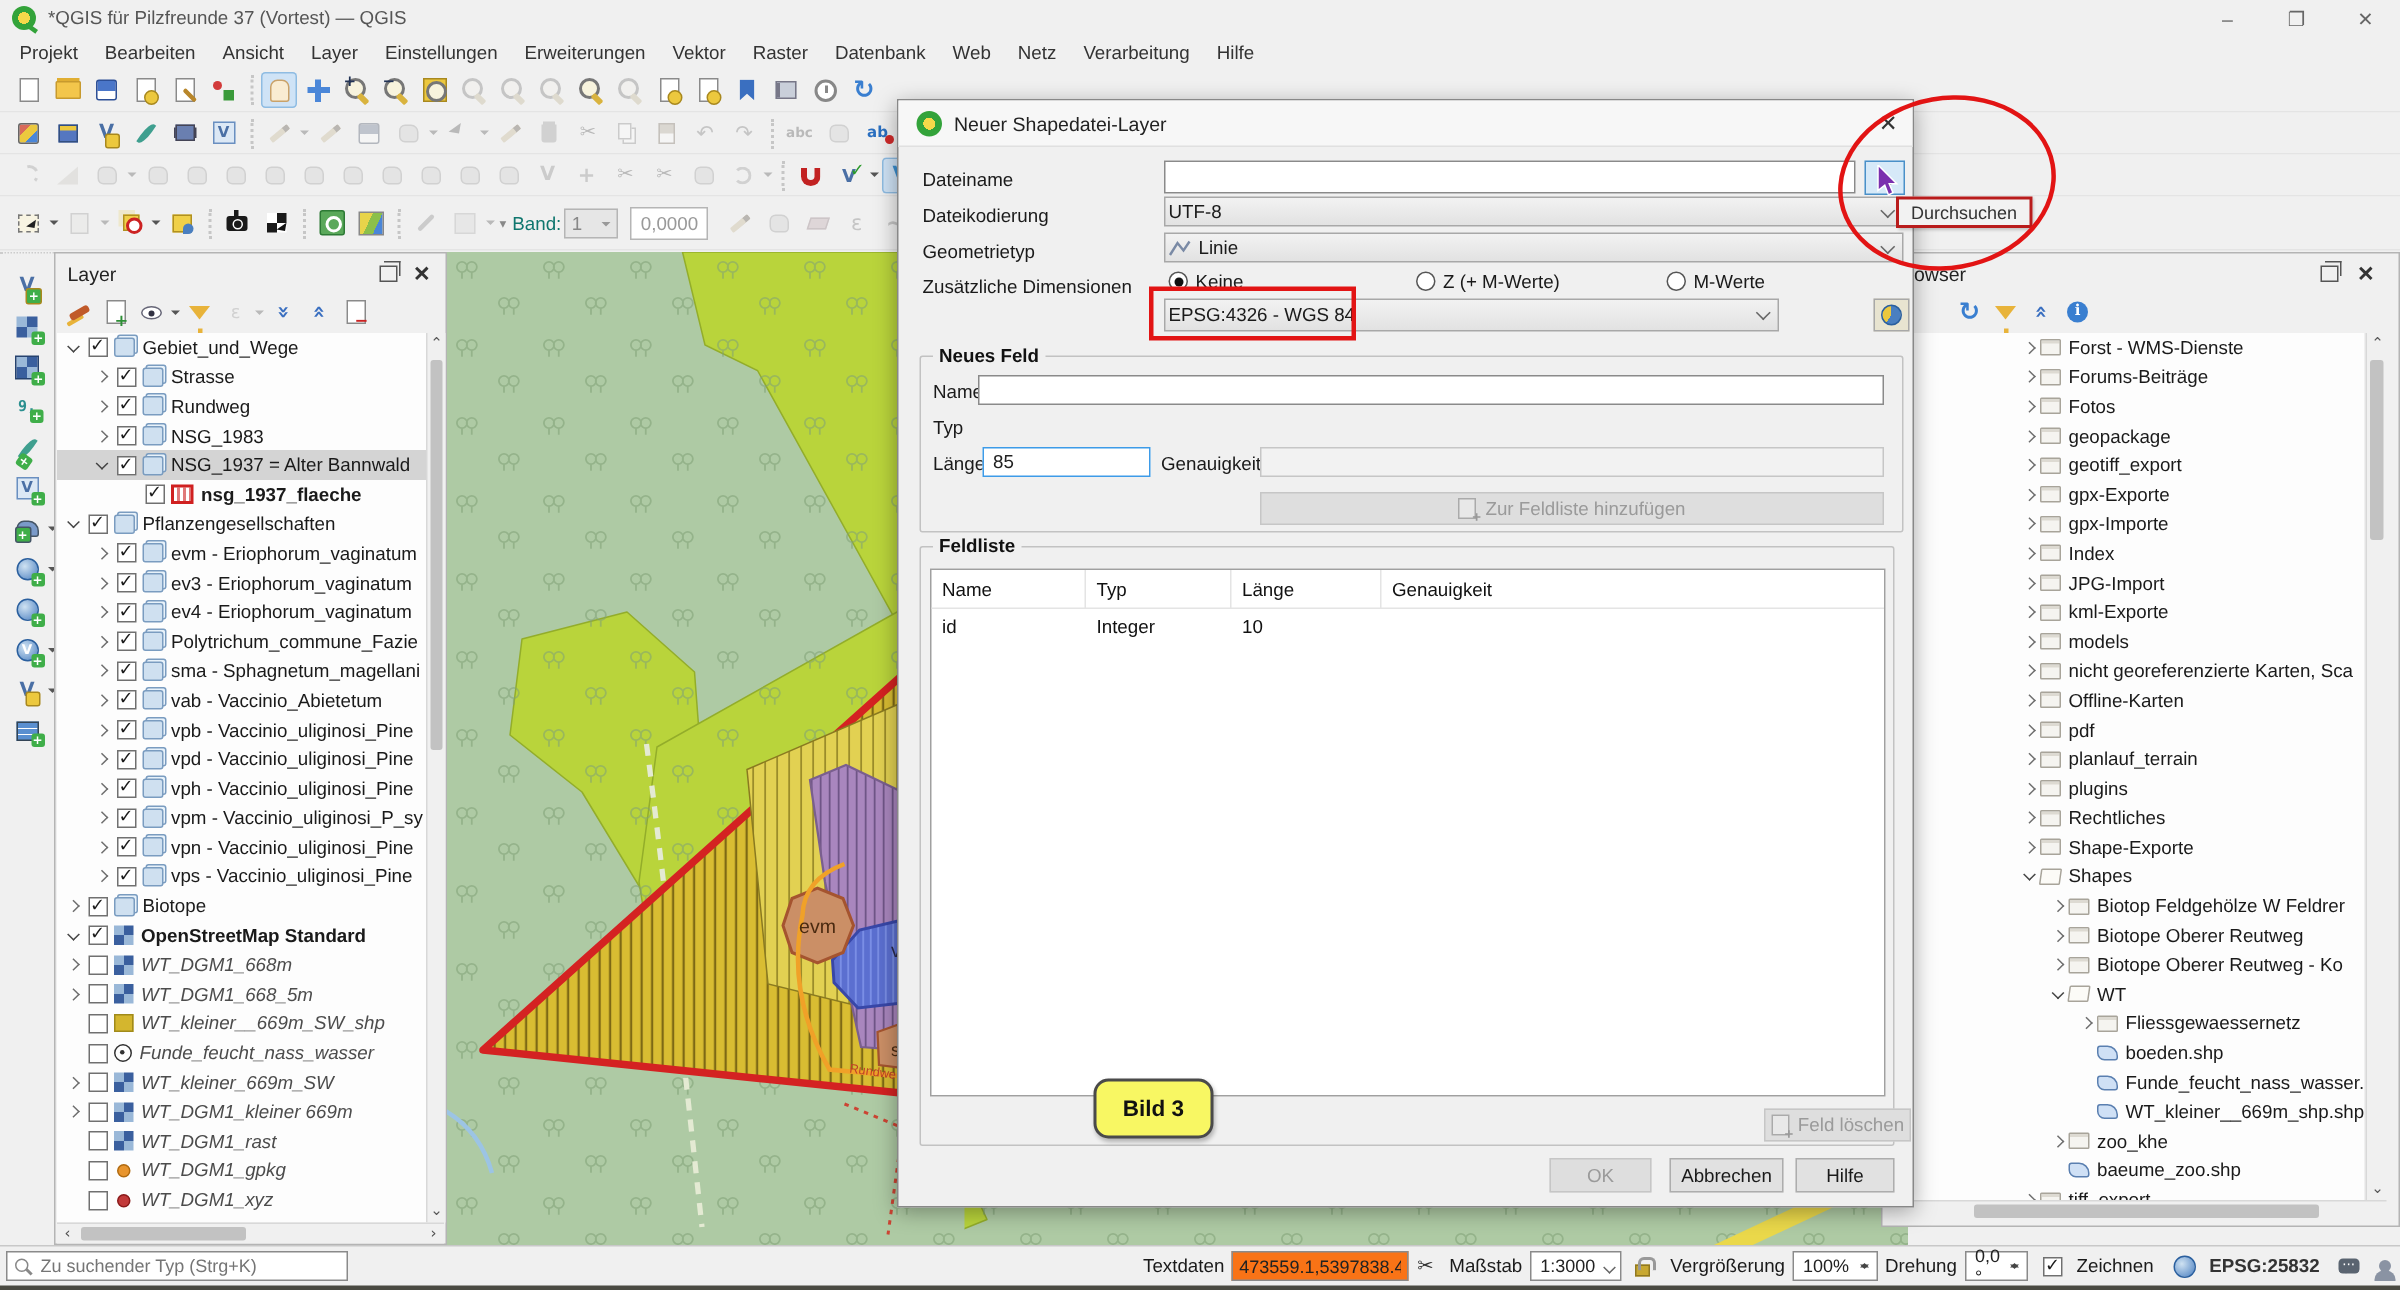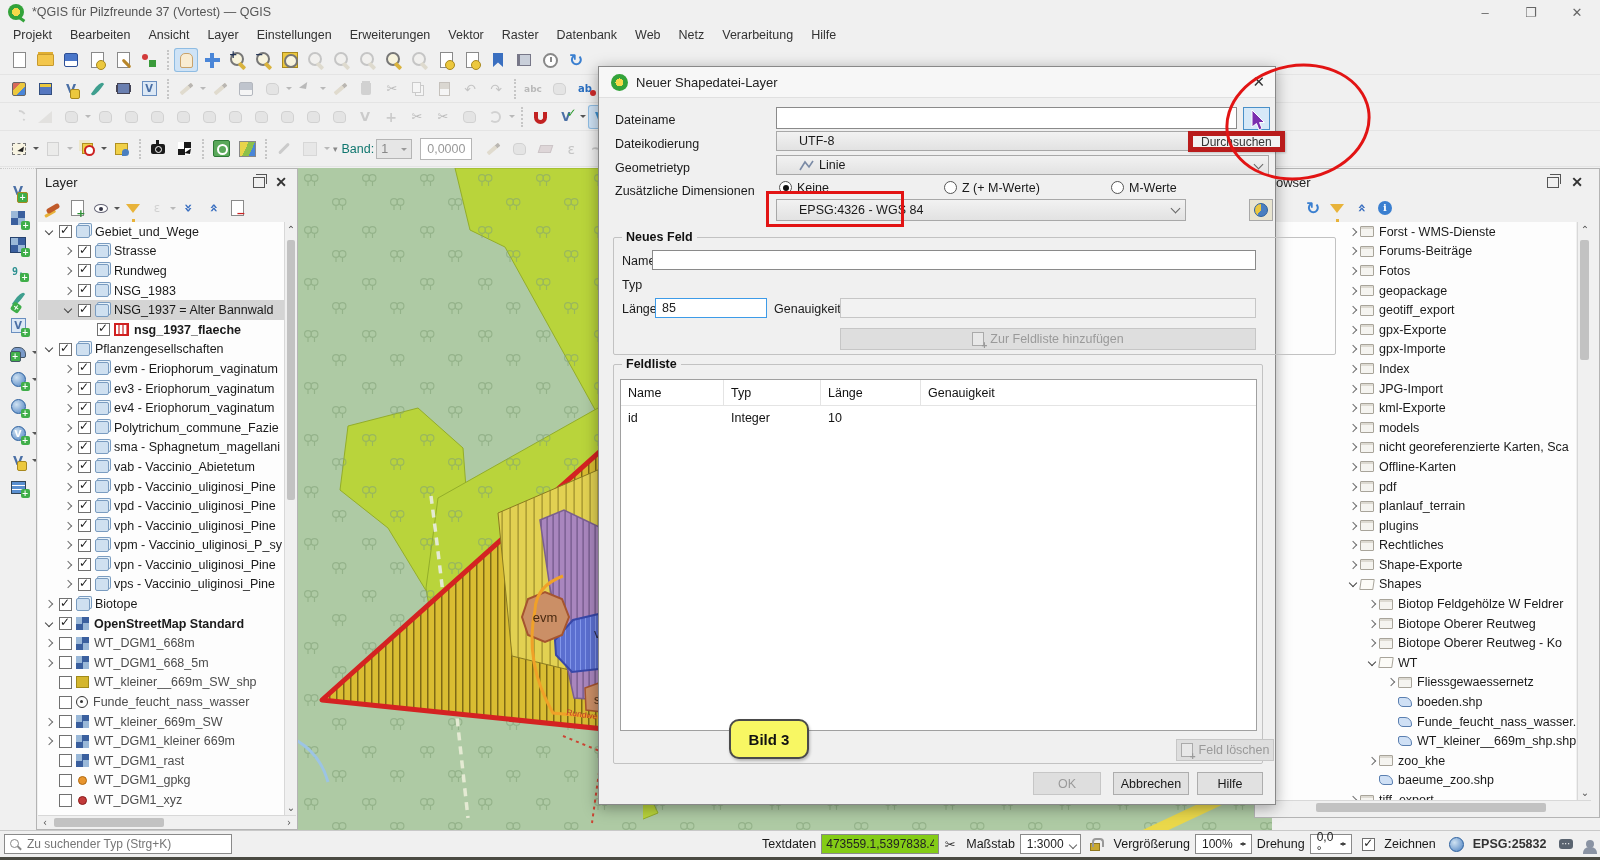--- a/index.html
+++ b/index.html
@@ -143,21 +143,21 @@
 .float-ic::before{content:"";position:absolute;left:2px;top:-4px;width:10px;height:9px;border:1.5px solid #555;border-bottom:none;border-left:none}
 .close-ic{font-size:14px;font-weight:bold;color:#333;line-height:1}
 .ptools{height:26px;display:flex;align-items:center;padding-left:4px}
 .ptools .tbi{width:22px;height:22px}
 
 .tree{overflow:hidden;background:#fdfdfd;position:relative}
 .trow{display:flex;align-items:center;height:19.6px;white-space:nowrap;overflow:hidden;padding-left:4px}
 .trow.ind1{padding-left:23px}.trow.ind2{padding-left:42px}
 .trow.sel{background:#d4d4d4}
 .trow.bold .tlabel{font-weight:bold}
-.trow.ital .tlabel{color:#4c4c4c}
+.trow.ital .tlabel{font-style:italic;color:#4c4c4c}
 .arrow{width:14px;height:14px;position:relative;flex:none}
 .arrow.col::before{content:"";position:absolute;left:4px;top:4px;width:5px;height:5px;border-right:1.6px solid #6e6e6e;border-bottom:1.6px solid #6e6e6e;transform:rotate(-45deg)}
 .arrow.exp::before{content:"";position:absolute;left:4px;top:3px;width:5px;height:5px;border-right:1.6px solid #444;border-bottom:1.6px solid #444;transform:rotate(45deg)}
 .chk{width:13px;height:13px;border:1px solid #707070;background:#fff;margin:0 4px 0 3px;flex:none;position:relative}
 .chk.on::before{content:"✓";position:absolute;left:0;top:-3px;font-size:12px;font-weight:bold;color:#1a1a1a;font-family:"DejaVu Sans",sans-serif}
 .lic{flex:none;margin-right:5px;position:relative}
 .lic.group{width:14px;height:13px;background:#cfe0f0;border:1px solid #7a9cc0;border-radius:2px;box-shadow:2px -2px 0 -1px #e8f2fa,2px -2px 0 0 #7a9cc0}
 .lic.raster{width:13px;height:13px;background:conic-gradient(#3a5f9e 25%,#9ab8d8 0 50%,#3a5f9e 0 75%,#9ab8d8 0)}
 .lic.hatch{width:15px;height:13px;border:2px solid #d02020;background:repeating-linear-gradient(90deg,#fff 0 2px,#e07a7a 2px 4px)}
 .lic.yellowfill{width:13px;height:12px;background:#d4b62e;border:1px solid #a08a1a}
@@ -175,47 +175,47 @@
 .sb-ar{color:#555;font-size:10px;width:14px;text-align:center;font-family:"DejaVu Sans",sans-serif}
 .sb-thumb{background:#c2c2c2;border-radius:2px}
 
 #dialog{left:598px;top:66px;width:678px;height:739px;background:#f0f0f0;border:1px solid #888;box-shadow:0 3px 14px rgba(0,0,0,.35)}
 #dlg-title{height:31px;display:flex;align-items:center;border-bottom:1px solid #e0e0e0;background:#f7f7f7}
 #dlg-title .t{font-size:13px;color:#222;margin-left:8px}
 #dlg-logo{width:17px;height:17px;margin-left:12px;border-radius:50%;background:radial-gradient(circle at 50% 50%,#f6d94a 0 4px,#33a33a 4px);position:relative}
 #d-close{position:absolute;right:10px;top:6px;font-size:15px;color:#333}
 .dlabel{position:absolute;font-size:12.5px;color:#1a1a1a}
 .dinput{position:absolute;background:#fff;border:1px solid #8a8a8a;height:22px;font:12.5px "Liberation Sans",sans-serif;padding:0 6px;color:#222}
-.dcombo{position:absolute;background:linear-gradient(#f2f2f2,#e2e2e2);border:1px solid #a8a8a8;height:20px;display:flex;align-items:center;padding:0 22px;font-size:12.5px;color:#1a1a1a}
+.dcombo{position:absolute;background:linear-gradient(#f2f2f2,#e2e2e2);border:1px solid #a8a8a8;height:20px;display:flex;align-items:center;padding:0 2px;font-size:12.5px;color:#1a1a1a}
 .dcombo::after{content:"";position:absolute;right:6px;top:7px;width:6px;height:6px;border-right:1.5px solid #666;border-bottom:1.5px solid #666;transform:rotate(45deg);margin-top:-2px}
 .dgroup{position:absolute;border:1px solid #c2c2c2;border-radius:2px}
 .dgroup>.glabel{position:absolute;top:-8px;left:8px;background:#f0f0f0;padding:0 4px;font-weight:bold;font-size:12.5px;color:#111}
 .radio{width:13px;height:13px;border:1px solid #555;border-radius:50%;background:#fff;display:inline-block;vertical-align:-2px;margin-right:5px;position:relative}
 .radio.on::before{content:"";position:absolute;left:2.5px;top:2.5px;width:6px;height:6px;border-radius:50%;background:#111}
 .dbtn{position:absolute;height:23px;background:#e1e1e1;border:1px solid #adadad;font:12.5px "Liberation Sans",sans-serif;color:#1a1a1a;display:flex;align-items:center;justify-content:center}
 .dbtn.dis{color:#9a9a9a;border-color:#c6c6c6;background:#dedede}
 .btn-ic{width:12px;height:14px;background:#e8e8e8;border:1px solid #aaa;margin-right:6px;position:relative}
 .btn-ic::after{content:"+";position:absolute;right:-4px;bottom:-6px;font-size:10px;font-weight:bold;color:#999}
 #ftable{position:absolute;background:#fff;border:1px solid #a0a0a0}
 #ftable .hd{display:flex;height:26px;align-items:center;border-bottom:1px solid #e4e4e4;color:#111}
 #ftable .hd span{padding-left:7px;border-right:1px solid #e4e4e4;height:26px;display:flex;align-items:center}
 #ftable .rw{display:flex;height:24px;align-items:center;color:#111}
 #ftable .rw span{padding-left:7px}
 .c1{width:103px}.c2{width:97px}.c3{width:100px}.c4{width:330px}
 
 #red-ellipse{left:1225px;top:64px;width:146px;height:116px;border:3.5px solid #e21414;border-radius:50%;transform:rotate(-10deg);z-index:60;pointer-events:none}
 #red-rect{left:766px;top:191px;width:138px;height:36px;border:3px solid #e21414;z-index:55}
-#tooltip{left:1188px;top:131px;height:21px;padding:0 8px;background:#f2f2f2;border:5px solid #b91c1c;display:flex;align-items:center;font-size:12px;color:#333;z-index:58;box-shadow:1px 1px 2px rgba(0,0,0,.2)}
+#tooltip{left:1264px;top:131px;height:21px;padding:0 8px;background:#f2f2f2;border:2px solid #b91c1c;display:flex;align-items:center;font-size:12px;color:#333;z-index:58;box-shadow:1px 1px 2px rgba(0,0,0,.2)}
 #bild3{left:726px;top:718px;width:80px;height:40px;background:#f8f763;border:2px solid #4a4a4a;border-radius:10px;display:flex;align-items:center;justify-content:center;font-weight:bold;font-size:15px;color:#111;z-index:56;box-shadow:1px 2px 3px rgba(0,0,0,.25)}
 #cursor{left:1250px;top:110px;z-index:70}
 #browse-btn{left:644px;top:40px;width:27px;height:23px;background:#d6e9f8;border:1px solid #4a90c8;display:flex;align-items:center;justify-content:center;font-weight:bold;color:#234;position:absolute}
 
 #statusbar{left:0;top:830px;width:1600px;height:27px;background:#f0f0f0;border-top:1px solid #c8c8c8;display:flex;align-items:center}
 #statusbar .sl{color:#1a1a1a;margin:0 5px;font-size:12.5px}
-.sinput{background:#84cc16;border:1px solid #8a8a8a;height:20px;font:12px "Liberation Sans",sans-serif;color:#222;padding:0 4px}
+.sinput{background:#f97316;border:1px solid #8a8a8a;height:20px;font:12px "Liberation Sans",sans-serif;color:#222;padding:0 4px}
 .scombo{position:relative;background:#fff;border:1px solid #8a8a8a;height:20px;display:flex;align-items:center;font-size:12px;padding:0 16px 0 6px}
 .scombo::after{content:"";position:absolute;right:4px;top:7px;width:5px;height:5px;border-right:1.4px solid #666;border-bottom:1.4px solid #666;transform:rotate(45deg)}
 .sspin{position:relative;background:#fff;border:1px solid #8a8a8a;height:20px;display:flex;align-items:center;font-size:12px;padding:0 18px 0 6px}
 .sspin::before{content:"";position:absolute;right:5px;top:4px;border:3.5px solid transparent;border-bottom-color:#444}
 .sspin::after{content:"";position:absolute;right:5px;bottom:4px;border:3.5px solid transparent;border-top-color:#444}
 #search-wrap{position:relative;margin-left:4px}
 #search-wrap input{width:228px;height:20px;background:#fff;border:1px solid #8a8a8a;font:12px "Liberation Sans",sans-serif;padding:0 4px 0 22px;color:#333}
 #search-wrap::before{content:"";position:absolute;left:6px;top:5px;width:7px;height:7px;border:1.5px solid #888;border-radius:50%}
 #search-wrap::after{content:"";position:absolute;left:13px;top:13px;width:5px;height:1.5px;background:#888;transform:rotate(45deg)}
 #bottom-edge{left:0;top:857px;width:1600px;height:3px;background:#4a4a42}
@@ -1184,21 +1184,21 @@
   <span class="dlabel" style="left:16px;top:117px">Zusätzliche Dimensionen</span>
   <span class="dlabel" style="left:180px;top:114px"><span class="radio on"></span><span>Keine</span></span>
   <span class="dlabel" style="left:345px;top:114px"><span class="radio"></span><span>Z (+ M-Werte)</span></span>
   <span class="dlabel" style="left:512px;top:114px"><span class="radio"></span><span>M-Werte</span></span>
 
   <div class="dcombo" style="left:177px;top:132px;width:410px;height:22px">EPSG:4326 - WGS 84</div>
   <div style="position:absolute;left:650px;top:132px;width:24px;height:22px;background:#e8e4d0;border:1px solid #a8a8a8;display:flex;align-items:center;justify-content:center">
     <span style="width:14px;height:14px;border-radius:50%;background:conic-gradient(#4a7fc0 0 60%,#ecc83e 60%);border:1px solid #2a5f9e"></span>
   </div>
 
-  <div class="dgroup" style="left:14px;top:170px;width:723px;height:118px">
+  <div class="dgroup" style="left:14px;top:170px;width:656px;height:118px">
     <span class="glabel">Neues Feld</span>
     <span class="dlabel" style="left:8px;top:16px">Name</span>
     <input class="dinput" style="left: 38px; top: 12px; width: 604px; height: 20px;">
     <span class="dlabel" style="left:8px;top:40px">Typ</span>
     <span class="dlabel" style="left:8px;top:64px">Länge</span>
     <input class="dinput" style="left: 41px; top: 60px; width: 112px; height: 20px; border-color: rgb(61, 155, 232);" value="85">
     <span class="dlabel" style="left:160px;top:64px">Genauigkeit</span>
     <input class="dinput" style="left: 226px; top: 60px; width: 416px; height: 20px; background: rgb(242, 242, 242); border-color: rgb(198, 198, 198);" disabled="">
     <div class="dbtn dis" style="left:226px;top:90px;width:416px;height:22px">
       <span class="btn-ic"></span>

